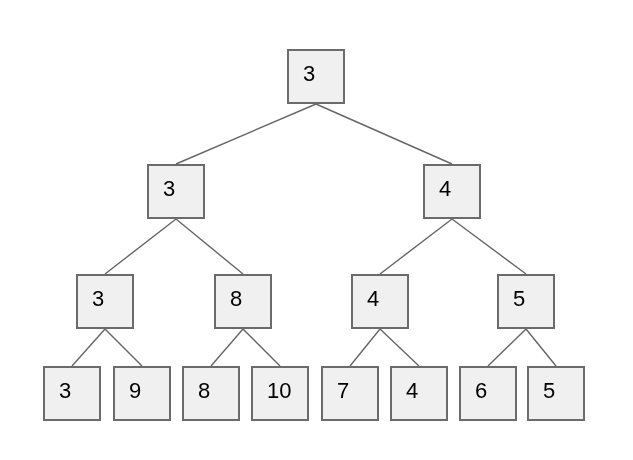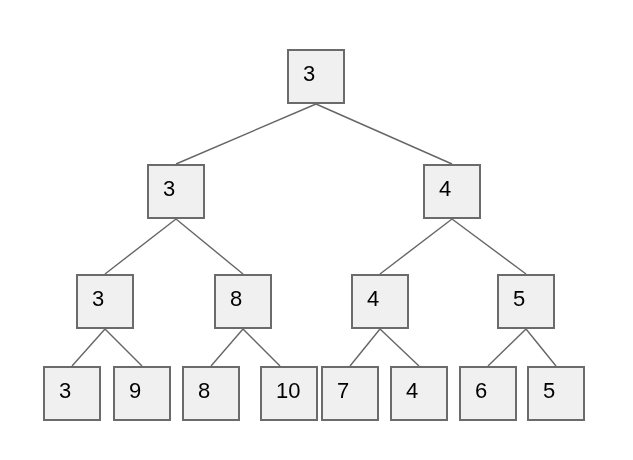--- a/index.html
+++ b/index.html
@@ -87,21 +87,21 @@
     </div>
     <div class="node" style="left: 43px; top: 366px; width: 58px; height: 55px;">
       <span>3</span>
     </div>
     <div class="node" style="left: 113px; top: 366px; width: 58px; height: 55px;">
       <span>9</span>
     </div>
     <div class="node" style="left: 182px; top: 366px; width: 58px; height: 55px;">
       <span>8</span>
     </div>
-    <div class="node" style="left: 260px; top: 366px; width: 58px; height: 55px;">
+    <div class="node" style="left: 251px; top: 366px; width: 58px; height: 55px;">
       <span>10</span>
     </div>
     <div class="node" style="left: 321px; top: 366px; width: 58px; height: 55px;">
       <span>7</span>
     </div>
     <div class="node" style="left: 390px; top: 366px; width: 58px; height: 55px;">
       <span>4</span>
     </div>
     <div class="node" style="left: 459px; top: 366px; width: 58px; height: 55px;">
       <span>6</span>

